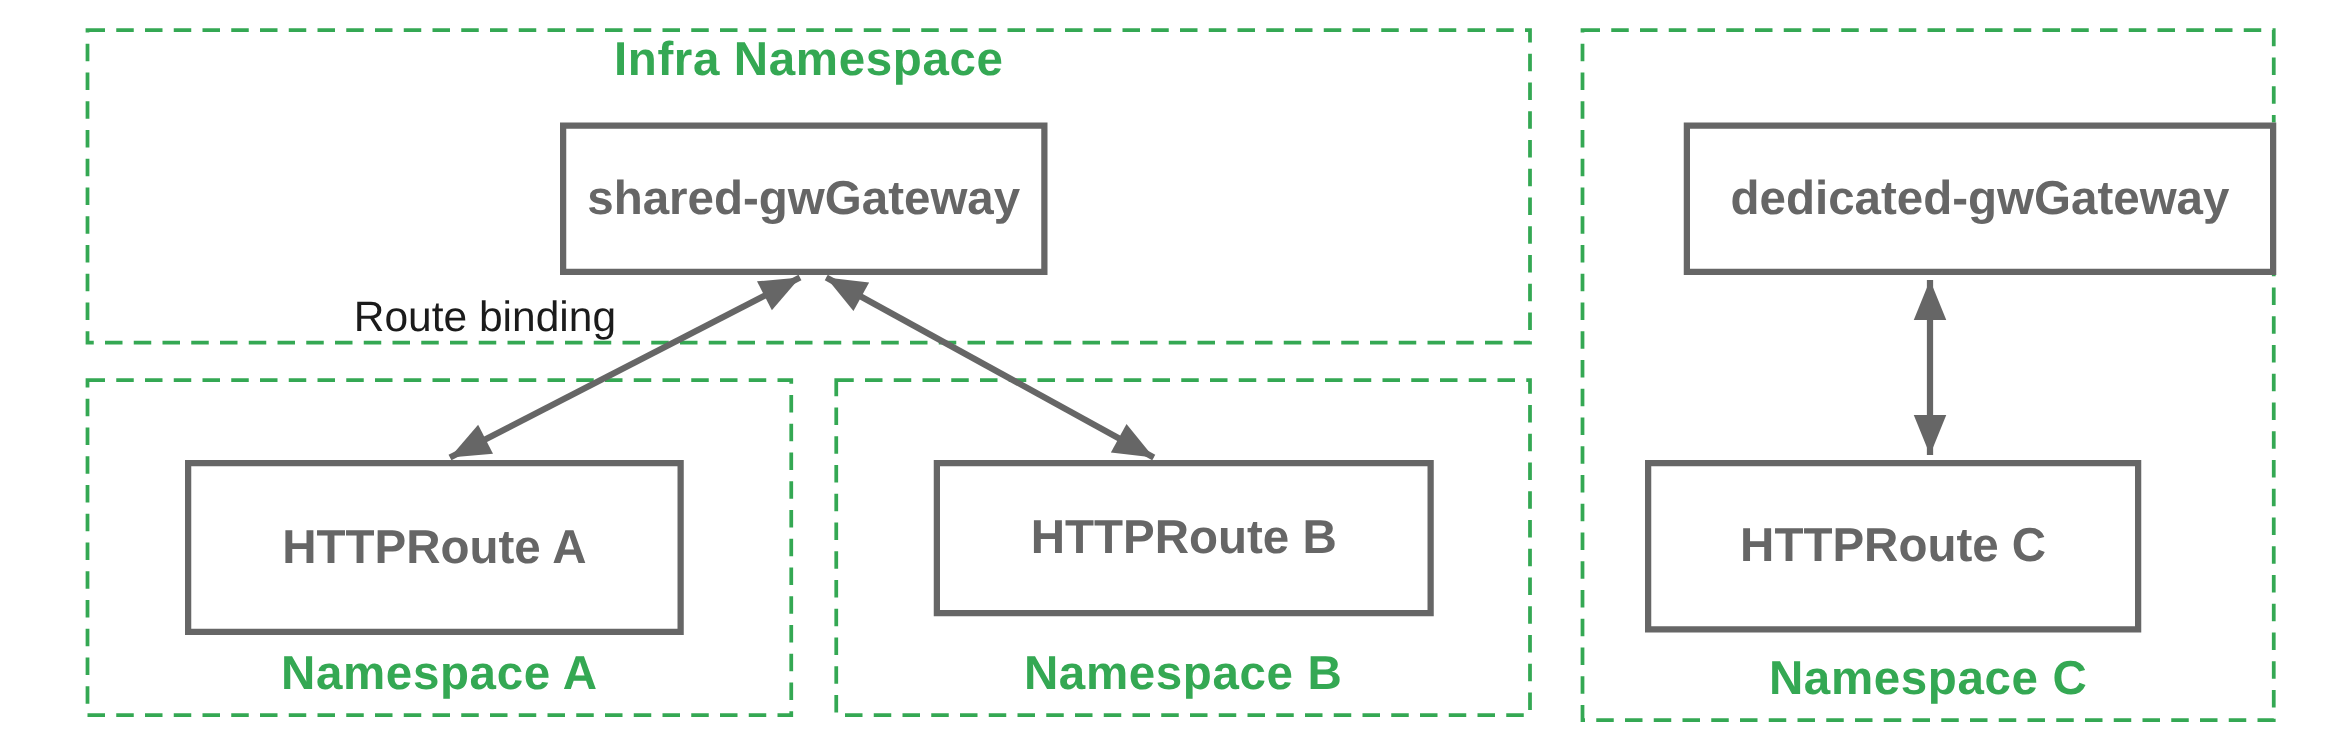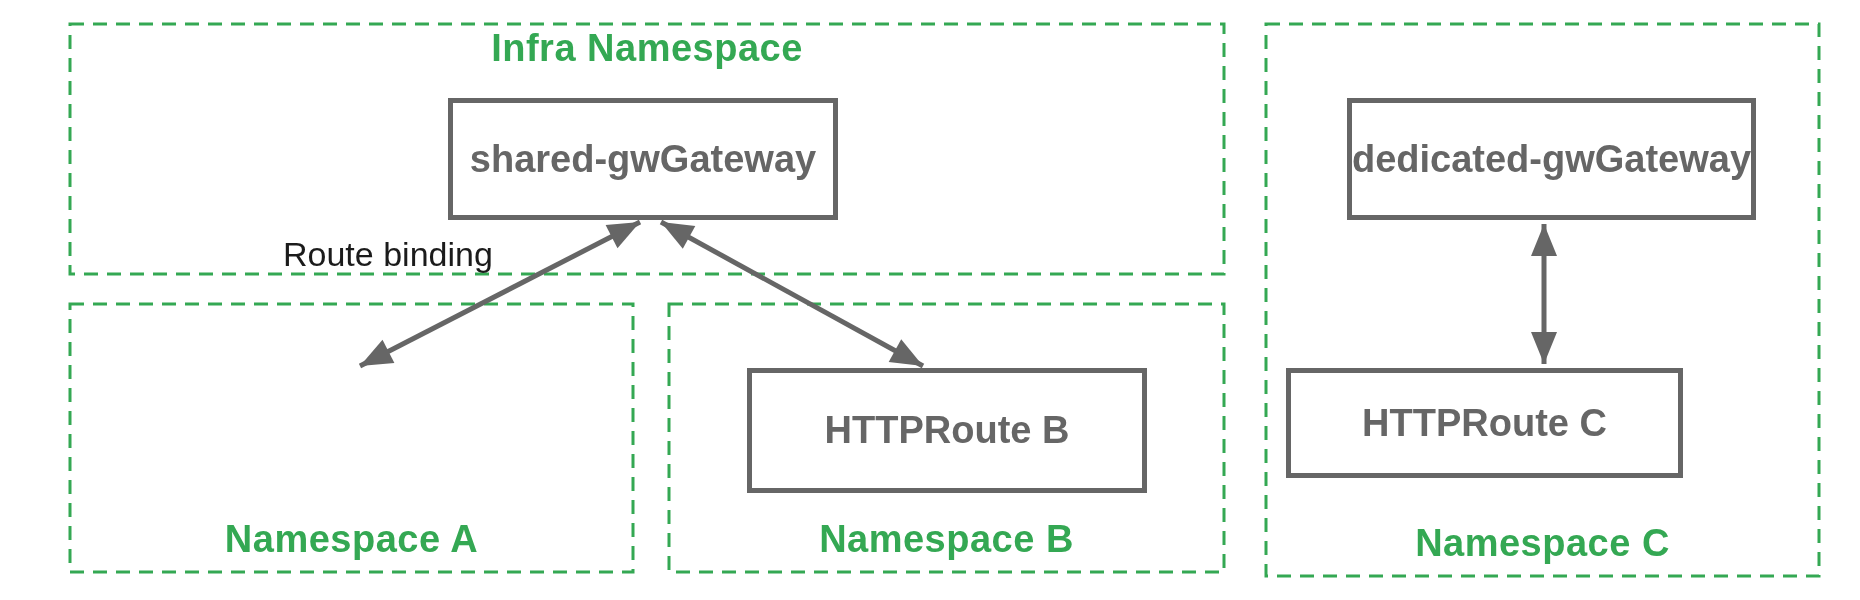--- a/index.html
+++ b/index.html
@@ -52,24 +52,24 @@
     align-items: center;
     justify-content: center;
     color: var(--gray, #666666);
     font-size: 38px;
     font-weight: bold;
     line-height: 45px;
     text-align: center;
     white-space: nowrap;
   }
   #box-shared-gw   { left: 448px;  top: 98px;  width: 390px; height: 122px; }
-  #box-dedicated-gw{ left: 1347px; top: 98px;  width: 409px; height: 122px; align-items: center; }
+  #box-dedicated-gw{ left: 1347px; top: 98px;  width: 474px; height: 122px; align-items: center; }
   #box-route-a     { left: 148px;  top: 368px; width: 399px; height: 140px; }
   #box-route-b     { left: 747px;  top: 368px; width: 400px; height: 125px; }
-  #box-route-c     { left: 1286px; top: 368px; width: 397px; height: 110px; }
+  #box-route-c     { left: 1316px; top: 368px; width: 397px; height: 138px; }
 
   #ns-infra { left: 69px;   top: 23px;  width: 1156px; height: 252px; }
   #ns-a     { left: 69px;   top: 303px; width: 565px;  height: 270px; }
   #ns-b     { left: 668px;  top: 303px; width: 557px;  height: 270px; }
   #ns-c     { left: 1265px; top: 23px;  width: 555px;  height: 554px; }
 
   .annotation {
     position: absolute;
     left: 283px;
     top: 235px;
@@ -132,20 +132,23 @@
   <div class="node" id="box-shared-gw">
     <div class="node-line">shared-gw</div>
     <div class="node-line">Gateway</div>
   </div>
 
   <div class="node" id="box-dedicated-gw">
     <div class="node-line">dedicated-gw</div>
     <div class="node-line">Gateway</div>
   </div>
 
+  <div class="node" id="box-route-a">
+    <div class="node-line">HTTPRoute A</div>
+  </div>
 
   <div class="node" id="box-route-b">
     <div class="node-line">HTTPRoute B</div>
   </div>
 
   <div class="node" id="box-route-c">
     <div class="node-line">HTTPRoute C</div>
   </div>
 
   <div class="annotation">Route binding</div>

